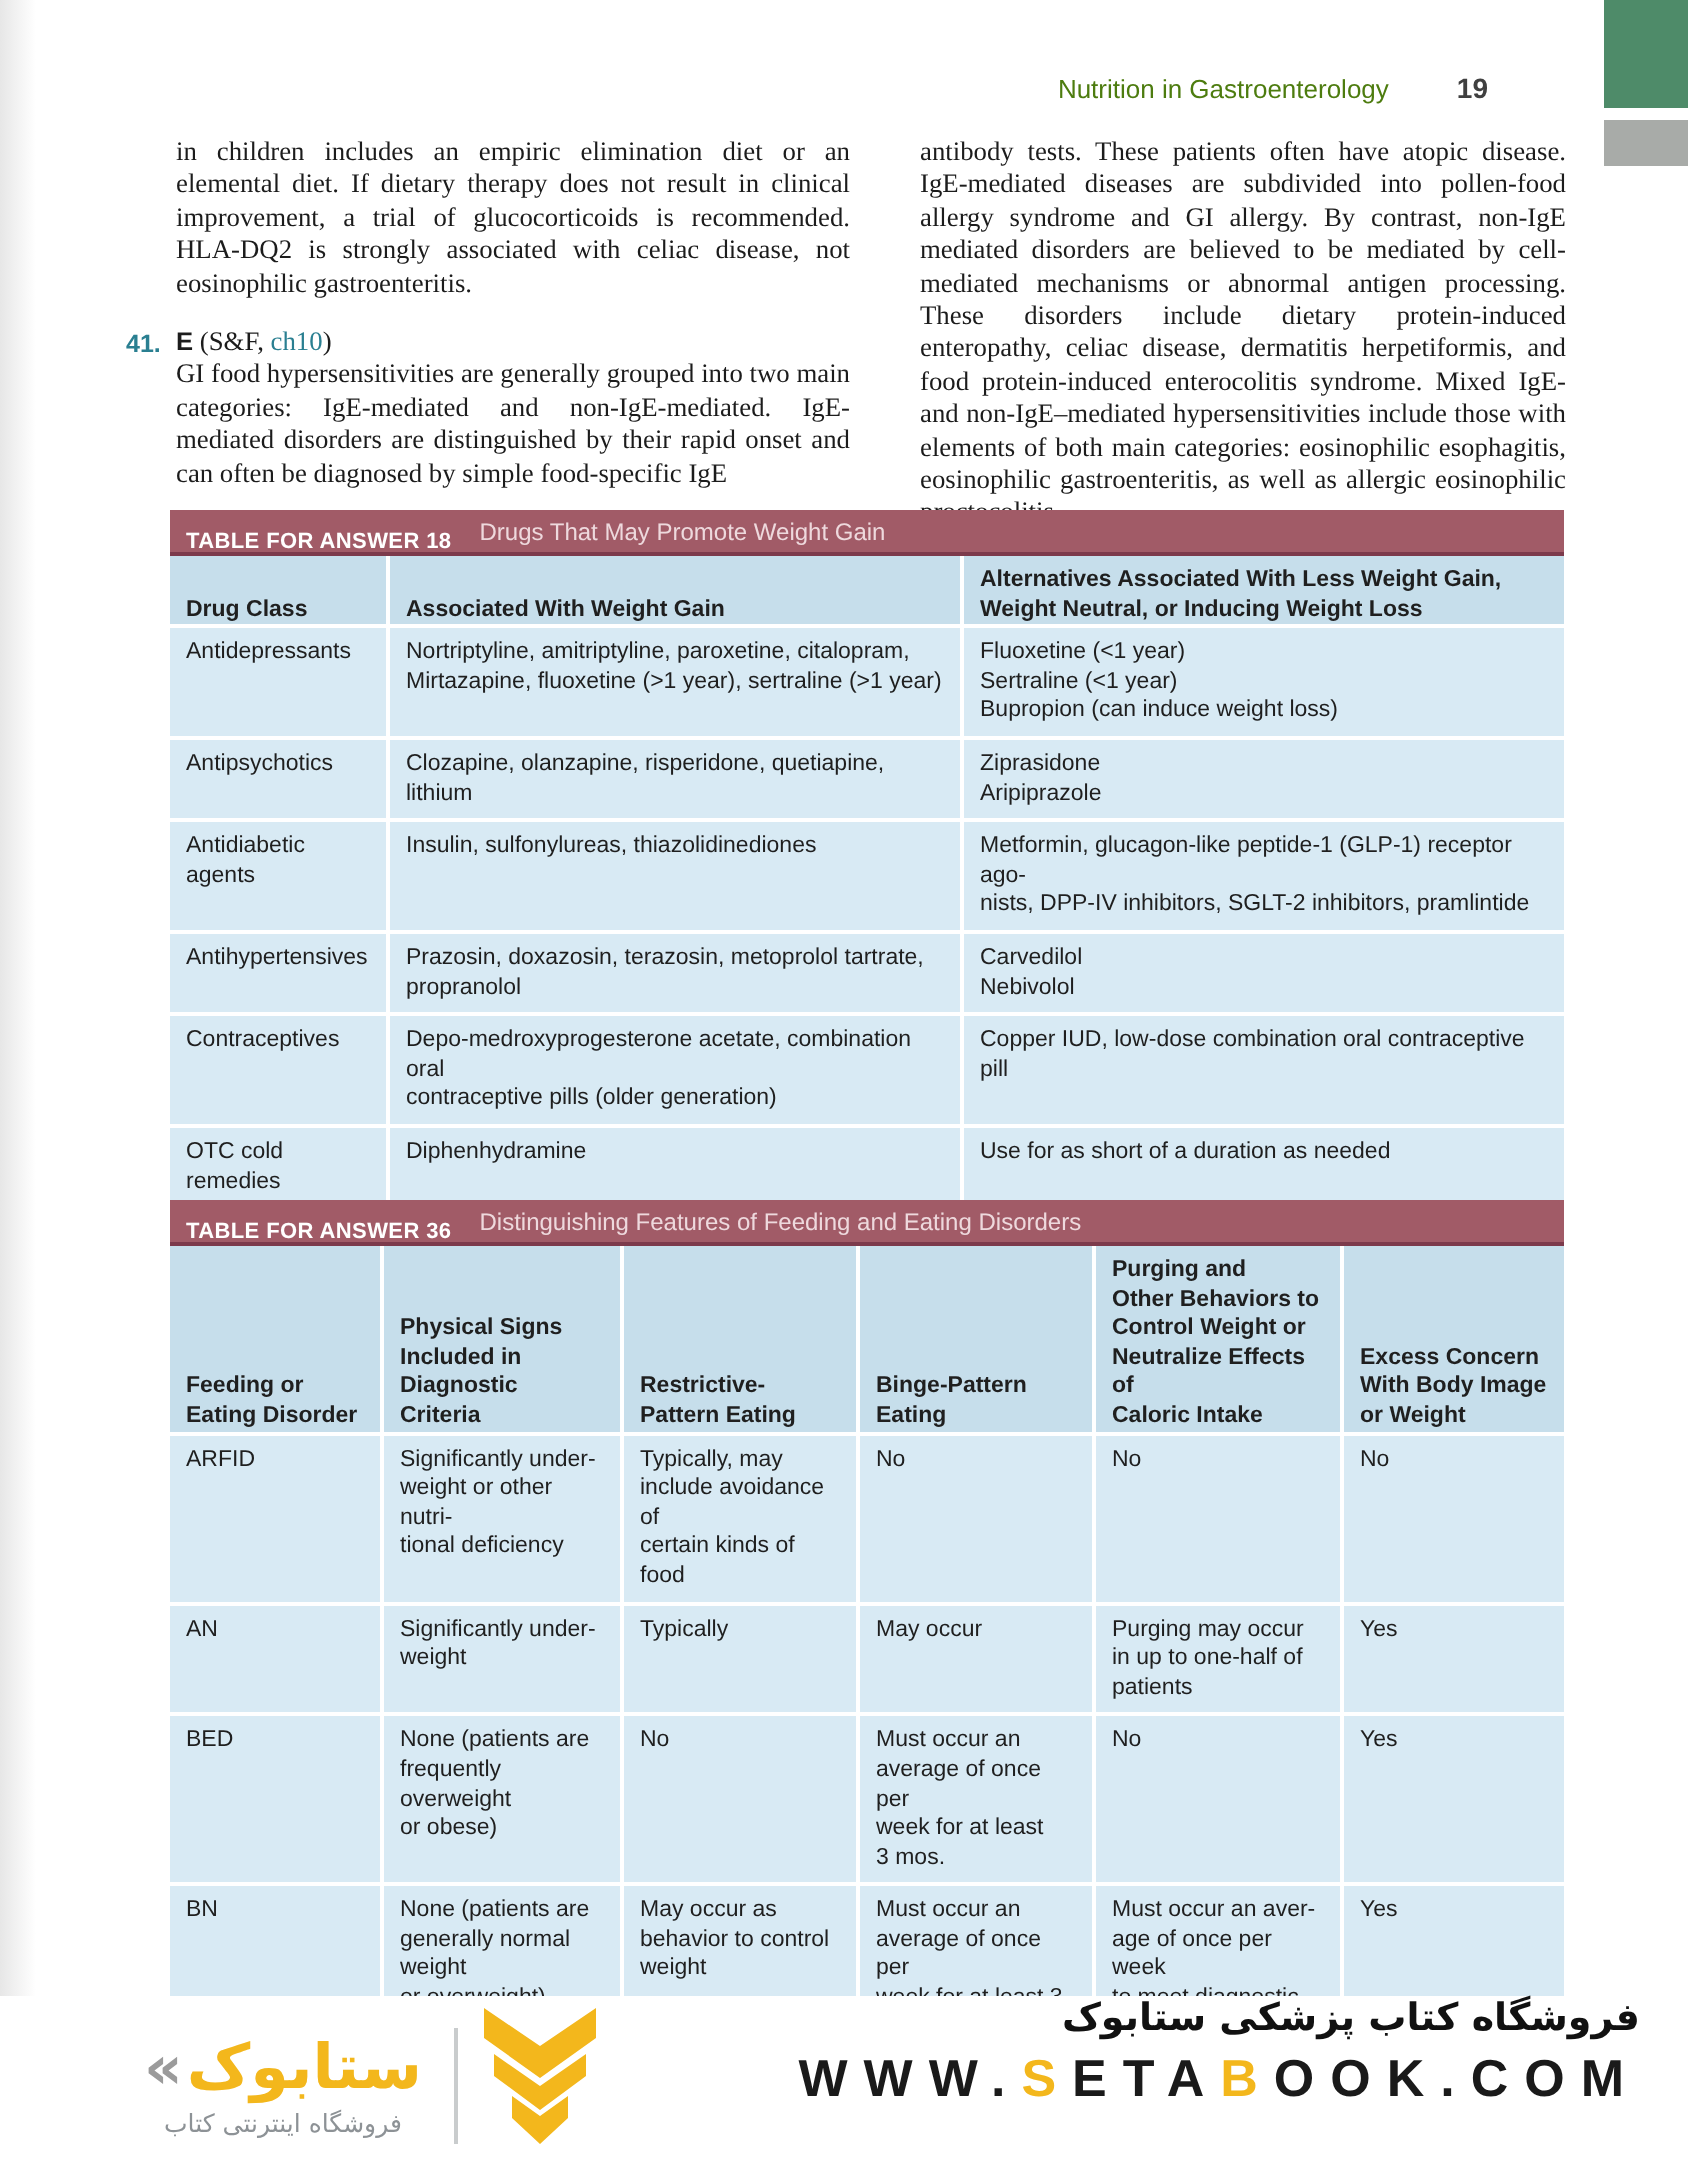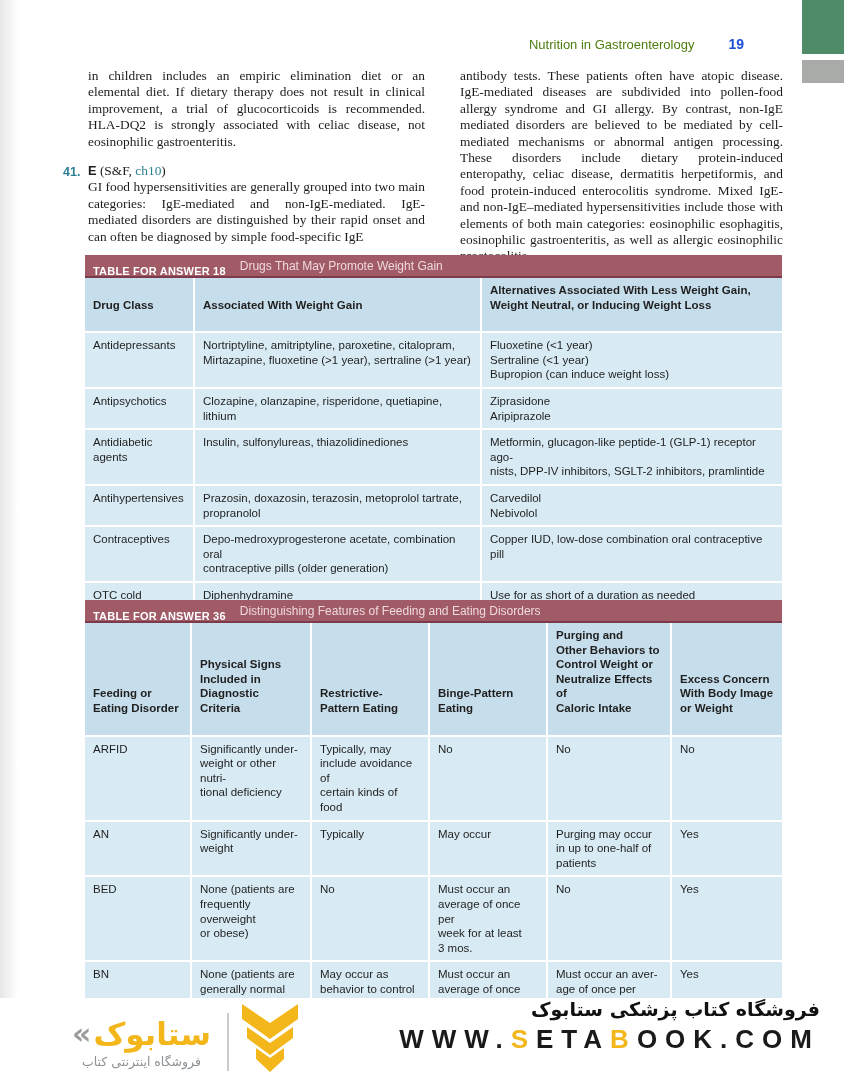--- a/index.html
+++ b/index.html
@@ -7,21 +7,21 @@
   body { font-family: "Liberation Serif", serif; color: #1e1e1e; position: relative; }
 
   .page { position: absolute; inset: 0; background: #ffffff; }
   .page-edge { position: absolute; left: 0; top: 0; width: 18px; height: 1080px;
     background: linear-gradient(to right, rgba(120,120,120,0.18), rgba(255,255,255,0)); }
 
   
   .running-head { position: absolute; top: 36px; right: 100px; display: flex; align-items: baseline; gap: 34px;
     font-family: "Liberation Sans", sans-serif; }
   .running-title { font-size: 13px; color: #4d7c0f; }
-  .page-number { font-size: 14px; font-weight: bold; color: #1d4ed8; }
+  .page-number { font-size: 14px; font-weight: bold; color: #404040; }
   .tab-green { position: absolute; top: 0; right: 0; width: 42px; height: 54px; background: #4e8b69; }
   .tab-gray  { position: absolute; top: 60px; right: 0; width: 42px; height: 23px; background: #a8aba8; }
 
   
   .col { position: absolute; top: 68px; font-size: 13.4px; line-height: 16.4px; text-align: justify; color: #1c1c1c; }
   .col-left  { left: 88px;  width: 337px; }
   .col-right { left: 460px; width: 323px; }
   .answer-item { margin-top: 13px; display: flex; }
   .answer-num { color: #2a7f91; font-family: "Liberation Sans", sans-serif; font-size: 12.5px; font-weight: bold;
     width: 25px; flex: 0 0 25px; margin-left: -25px; padding-top: 1px; }
@@ -34,21 +34,21 @@
   .t18 { top: 255px; }
   .t36 { top: 600px; }
   .titlebar { height: 23px; background: #a15b67; border-bottom: 2px solid #7c3a4b;
     display: flex; align-items: center; padding-left: 8px; }
   .titlebar .tlabel { color: #ffffff; font-weight: bold; font-size: 11px; letter-spacing: 0.2px; margin-top: 11px; }
   .titlebar .ttitle { color: #eed9dd; font-size: 12px; margin-left: 14px; }
   table { border-collapse: separate; border-spacing: 0; table-layout: fixed; width: 697px; }
   th, td { background: #d8eaf4; border-right: 2px solid #ffffff; border-bottom: 2px solid #ffffff;
     padding: 5px 8px; font-size: 11.5px; line-height: 14.6px; color: #1f1f1f; text-align: left;
     vertical-align: top; white-space: pre-line; word-wrap: break-word; }
-  th { background: #c6deeb; font-weight: bold; vertical-align: bottom; padding-bottom: 19px; }
+  th { background: #c6deeb; font-weight: bold; vertical-align: bottom; padding-bottom: 0; }
   th:last-child, td:last-child { border-right: none; }
   .t18 tr.lastrow td { border-bottom: 1.5px solid #4a4a4a; }
   .t36 tr.lastrow td { border-bottom: none; padding-bottom: 14px; }
 
   
   .footer { position: absolute; left: 0; top: 998px; width: 844px; height: 82px; background: #ffffff; }
   .logo { position: absolute; left: 72px; top: 4px; display: flex; align-items: center; }
   .logo-word-block { display: flex; flex-direction: column; align-items: center; }
   .logo-word-row { display: flex; align-items: center; direction: ltr; }
   .logo-guillemet { color: #9b9b9b; font-family: "DejaVu Sans", sans-serif; font-size: 30px; font-weight: bold; margin-right: 2px; }

